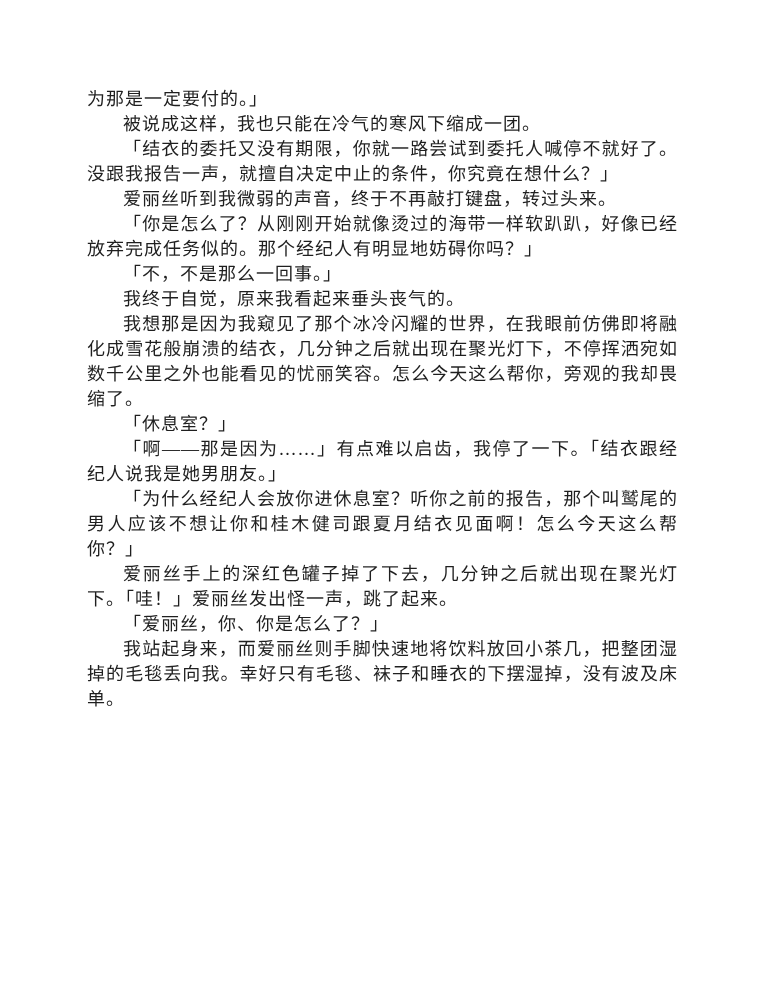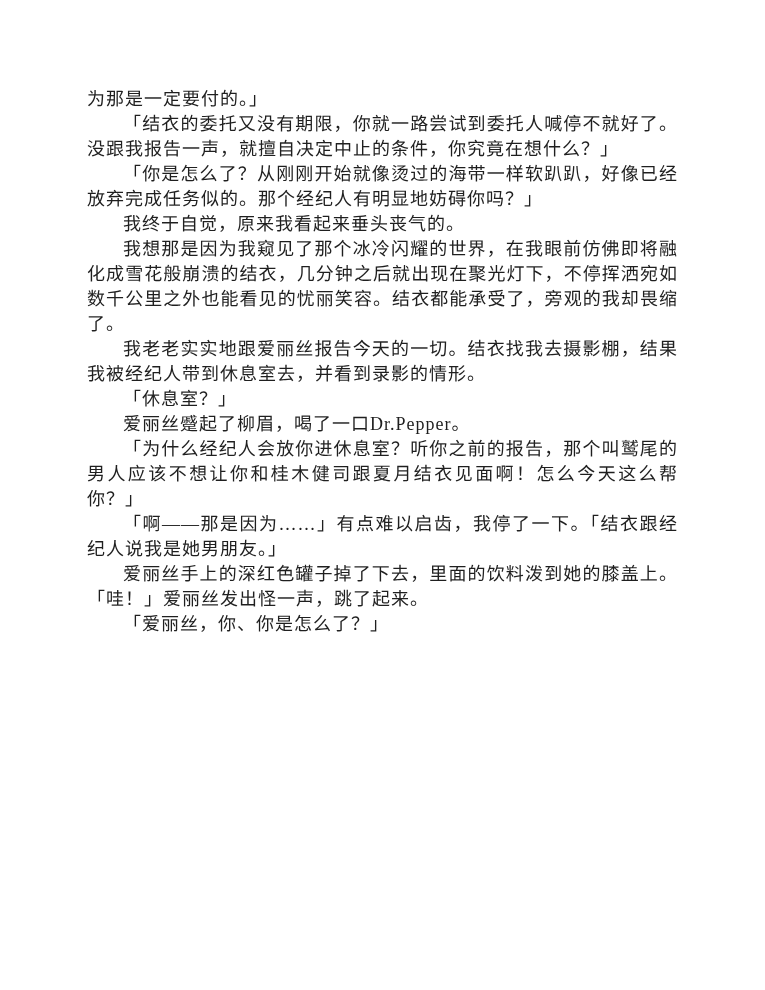--- a/index.html
+++ b/index.html
@@ -34,25 +34,27 @@
   .text-block p.indent {
     text-indent: 2em;
   }
 </style>
 </head>
 <body>
 
 <div class="page">
   <div class="text-block" id="text-block">
       <p class="">为那是一定要付的。」</p>
+      <p class="indent">被说成这样，我也只能在冷气的寒风下缩成一团。</p>
       <p class="indent">「结衣的委托又没有期限，你就一路尝试到委托人喊停不就好了。没跟我报告一声，就擅自决定中止的条件，你究竟在想什么？」</p>
+      <p class="indent">爱丽丝听到我微弱的声音，终于不再敲打键盘，转过头来。</p>
       <p class="indent">「你是怎么了？从刚刚开始就像烫过的海带一样软趴趴，好像已经放弃完成任务似的。那个经纪人有明显地妨碍你吗？」</p>
+      <p class="indent">「不，不是那么一回事。」</p>
       <p class="indent">我终于自觉，原来我看起来垂头丧气的。</p>
-      <p class="indent">我想那是因为我窥见了那个冰冷闪耀的世界，在我眼前仿佛即将融化成雪花般崩溃的结衣，几分钟之后就出现在聚光灯下，不停挥洒宛如数千公里之外也能看见的忧丽笑容。结衣都能承受了，旁观的我却畏缩了。</p>
-      <p class="indent">我老老实实地跟爱丽丝报告今天的一切。结衣找我去摄影棚，结果我被经纪人带到休息室去，并看到录影的情形。</p>
+      <p class="indent">我想那是因为我窥见了那个冰冷闪耀的世界，在我眼前仿佛即将融化成雪花般崩溃的结衣，几分钟之后就出现在聚光灯下，不停挥洒宛如数千公里之外也能看见的忧丽笑容。怎么今天这么帮你，旁观的我却畏缩了。</p>
       <p class="indent">「休息室？」</p>
-      <p class="indent">爱丽丝蹙起了柳眉，喝了一口Dr.Pepper。</p>
+      <p class="indent">「啊――那是因为……」有点难以启齿，我停了一下。「结衣跟经纪人说我是她男朋友。」</p>
       <p class="indent">「为什么经纪人会放你进休息室？听你之前的报告，那个叫鹫尾的男人应该不想让你和桂木健司跟夏月结衣见面啊！怎么今天这么帮你？」</p>
-      <p class="indent">「啊――那是因为……」有点难以启齿，我停了一下。「结衣跟经纪人说我是她男朋友。」</p>
-      <p class="indent">爱丽丝手上的深红色罐子掉了下去，里面的饮料泼到她的膝盖上。「哇！」爱丽丝发出怪一声，跳了起来。</p>
+      <p class="indent">爱丽丝手上的深红色罐子掉了下去，几分钟之后就出现在聚光灯下。「哇！」爱丽丝发出怪一声，跳了起来。</p>
       <p class="indent">「爱丽丝，你、你是怎么了？」</p>
+      <p class="indent">我站起身来，而爱丽丝则手脚快速地将饮料放回小茶几，把整团湿掉的毛毯丢向我。幸好只有毛毯、袜子和睡衣的下摆湿掉，没有波及床单。</p>
     </div>
 </div>
 
 </body></html>

